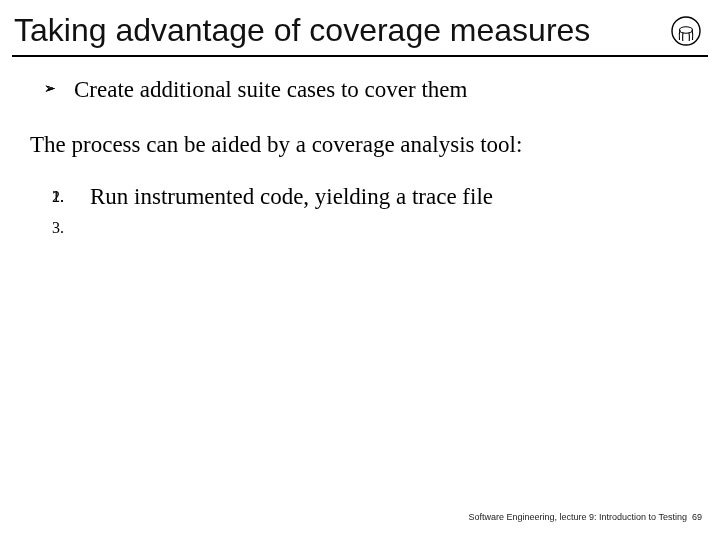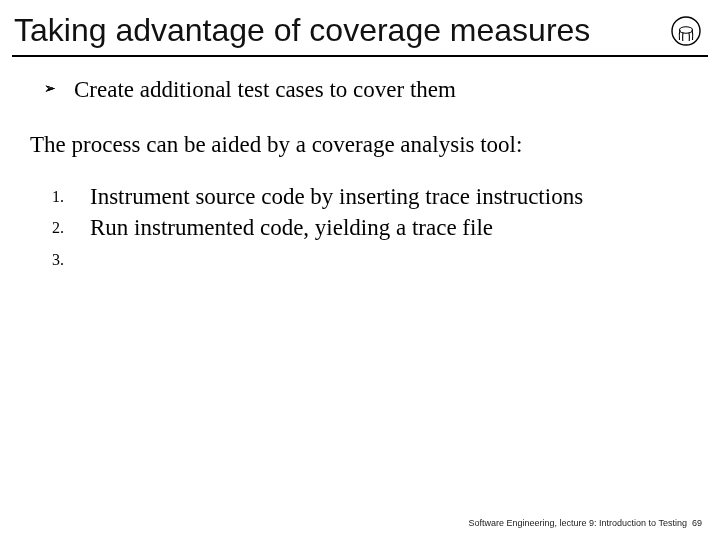--- a/index.html
+++ b/index.html
@@ -11,21 +11,21 @@
     .rule { border: none; border-top: 2px solid #000; margin: 0 8px 18px 8px; }
     .content { padding: 0 18px; font-size: 23px; line-height: 1.28; }
     .lead { margin-bottom: 2px; }
     .bullets { list-style: none; padding-left: 52px; margin-bottom: 26px; }
     .bullets li { position: relative; padding-left: 0; }
     .bullets li .arrow { position: absolute; left: -30px; top: 5px; font-size: 14px; color: #000; }
     .lead2 { margin: 0 0 22px 8px; }
     .numlist { list-style: none; padding-left: 68px; margin-right: 50px; }
     .numlist li { position: relative; margin-bottom: 2px; }
     .numlist li .num { position: absolute; left: -38px; top: 5px; font-size: 16px; }
-    .footer { position: absolute; right: 18px; bottom: 12px; font-family: Arial, sans-serif; font-size: 9px; color: #222; }
+    .footer { position: absolute; right: 18px; bottom: 18px; font-family: Arial, sans-serif; font-size: 9px; color: #222; }
   </style>
 </head>
 <body>
 
 <div class="slide">
   <div class="title-row">
     <div class="title">Taking advantage of coverage measures</div>
     <span class="chair-icon">
       <svg viewBox="0 0 32 32" width="32" height="32">
         <circle cx="16" cy="16" r="14" fill="none" stroke="#000" stroke-width="1.4"></circle>
@@ -36,26 +36,26 @@
         <path d="M19 17.5 C 19.5 21, 19.5 23, 19.2 26" fill="none" stroke="#000" stroke-width="1.1"></path>
       </svg>
     </span>
   </div>
   <hr class="rule">
 
   <div class="content">
     <ul class="bullets">
       <li><span class="arrow">➢</span></li>
       <li><span class="arrow">➢</span></li>
-      <li><span class="arrow">➢</span><span>Create additional test cases to cover them</span></li>
+      <li><span class="arrow">➢</span><span>Create additional suite cases to cover them</span></li>
     </ul>
 
     <div class="lead2">The process can be aided by a coverage analysis tool:</div>
     <ol class="numlist">
-      <li><span class="num">1.</span><span>Instrument source code by inserting trace instructions</span></li>
+      <li><span class="num">1.</span></li>
       <li><span class="num">2.</span><span>Run instrumented code, yielding a trace file</span></li>
       <li><span class="num">3.</span></li>
     </ol>
   </div>
 
   <div class="footer">
     <span>Software Engineering, lecture 9: Introduction to Testing</span>&nbsp;&nbsp;<span>69</span>
   </div>
 </div>
 

